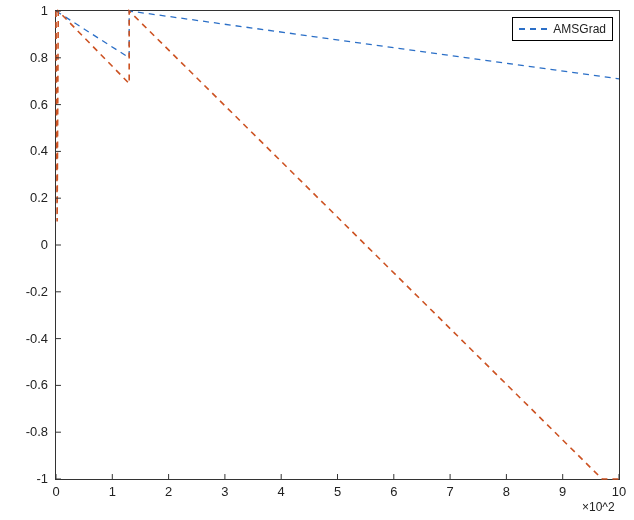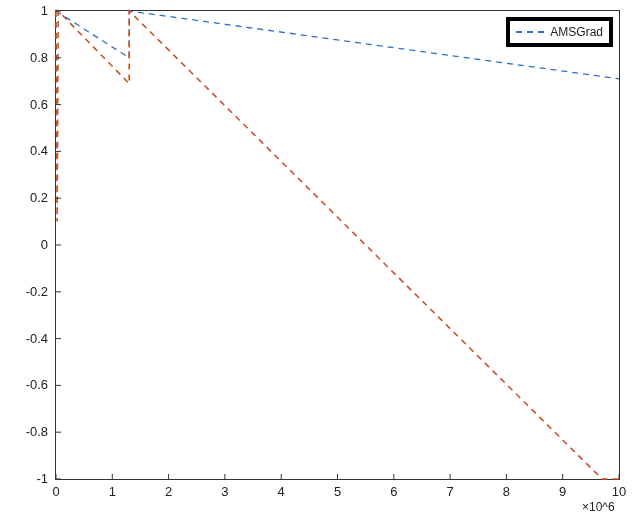--- a/index.html
+++ b/index.html
@@ -34,21 +34,21 @@
     top: 0;
     width: 100%;
     height: 100%;
     overflow: visible;
   }
   .legend-box {
     position: absolute;
     right: 6px;
     top: 6px;
     background: #ffffff;
-    border: 4px solid #000000;
+    border: 1px solid #000000;
     padding: 3px 6px 3px 6px;
     font-size: 12px;
   }
   .legend-row {
     display: flex;
     align-items: center;
     height: 16px;
   }
   .legend-swatch {
     width: 28px;
@@ -124,14 +124,14 @@
     </svg>
 
     <div class="legend-box">
       <div class="legend-row">
         <span class="legend-swatch" id="sw0" style="border-top-color: rgb(43, 111, 199);"></span>
         <span>AMSGrad</span>
       </div>
     </div>
   </div>
 
-  <div class="exp-label" id="exp-label" style="left: 582px; top: 500px;">×10^6</div>
+  <div class="exp-label" id="exp-label" style="left: 582px; top: 500px;">×10^2</div>
 </div>
 
 </body></html>

